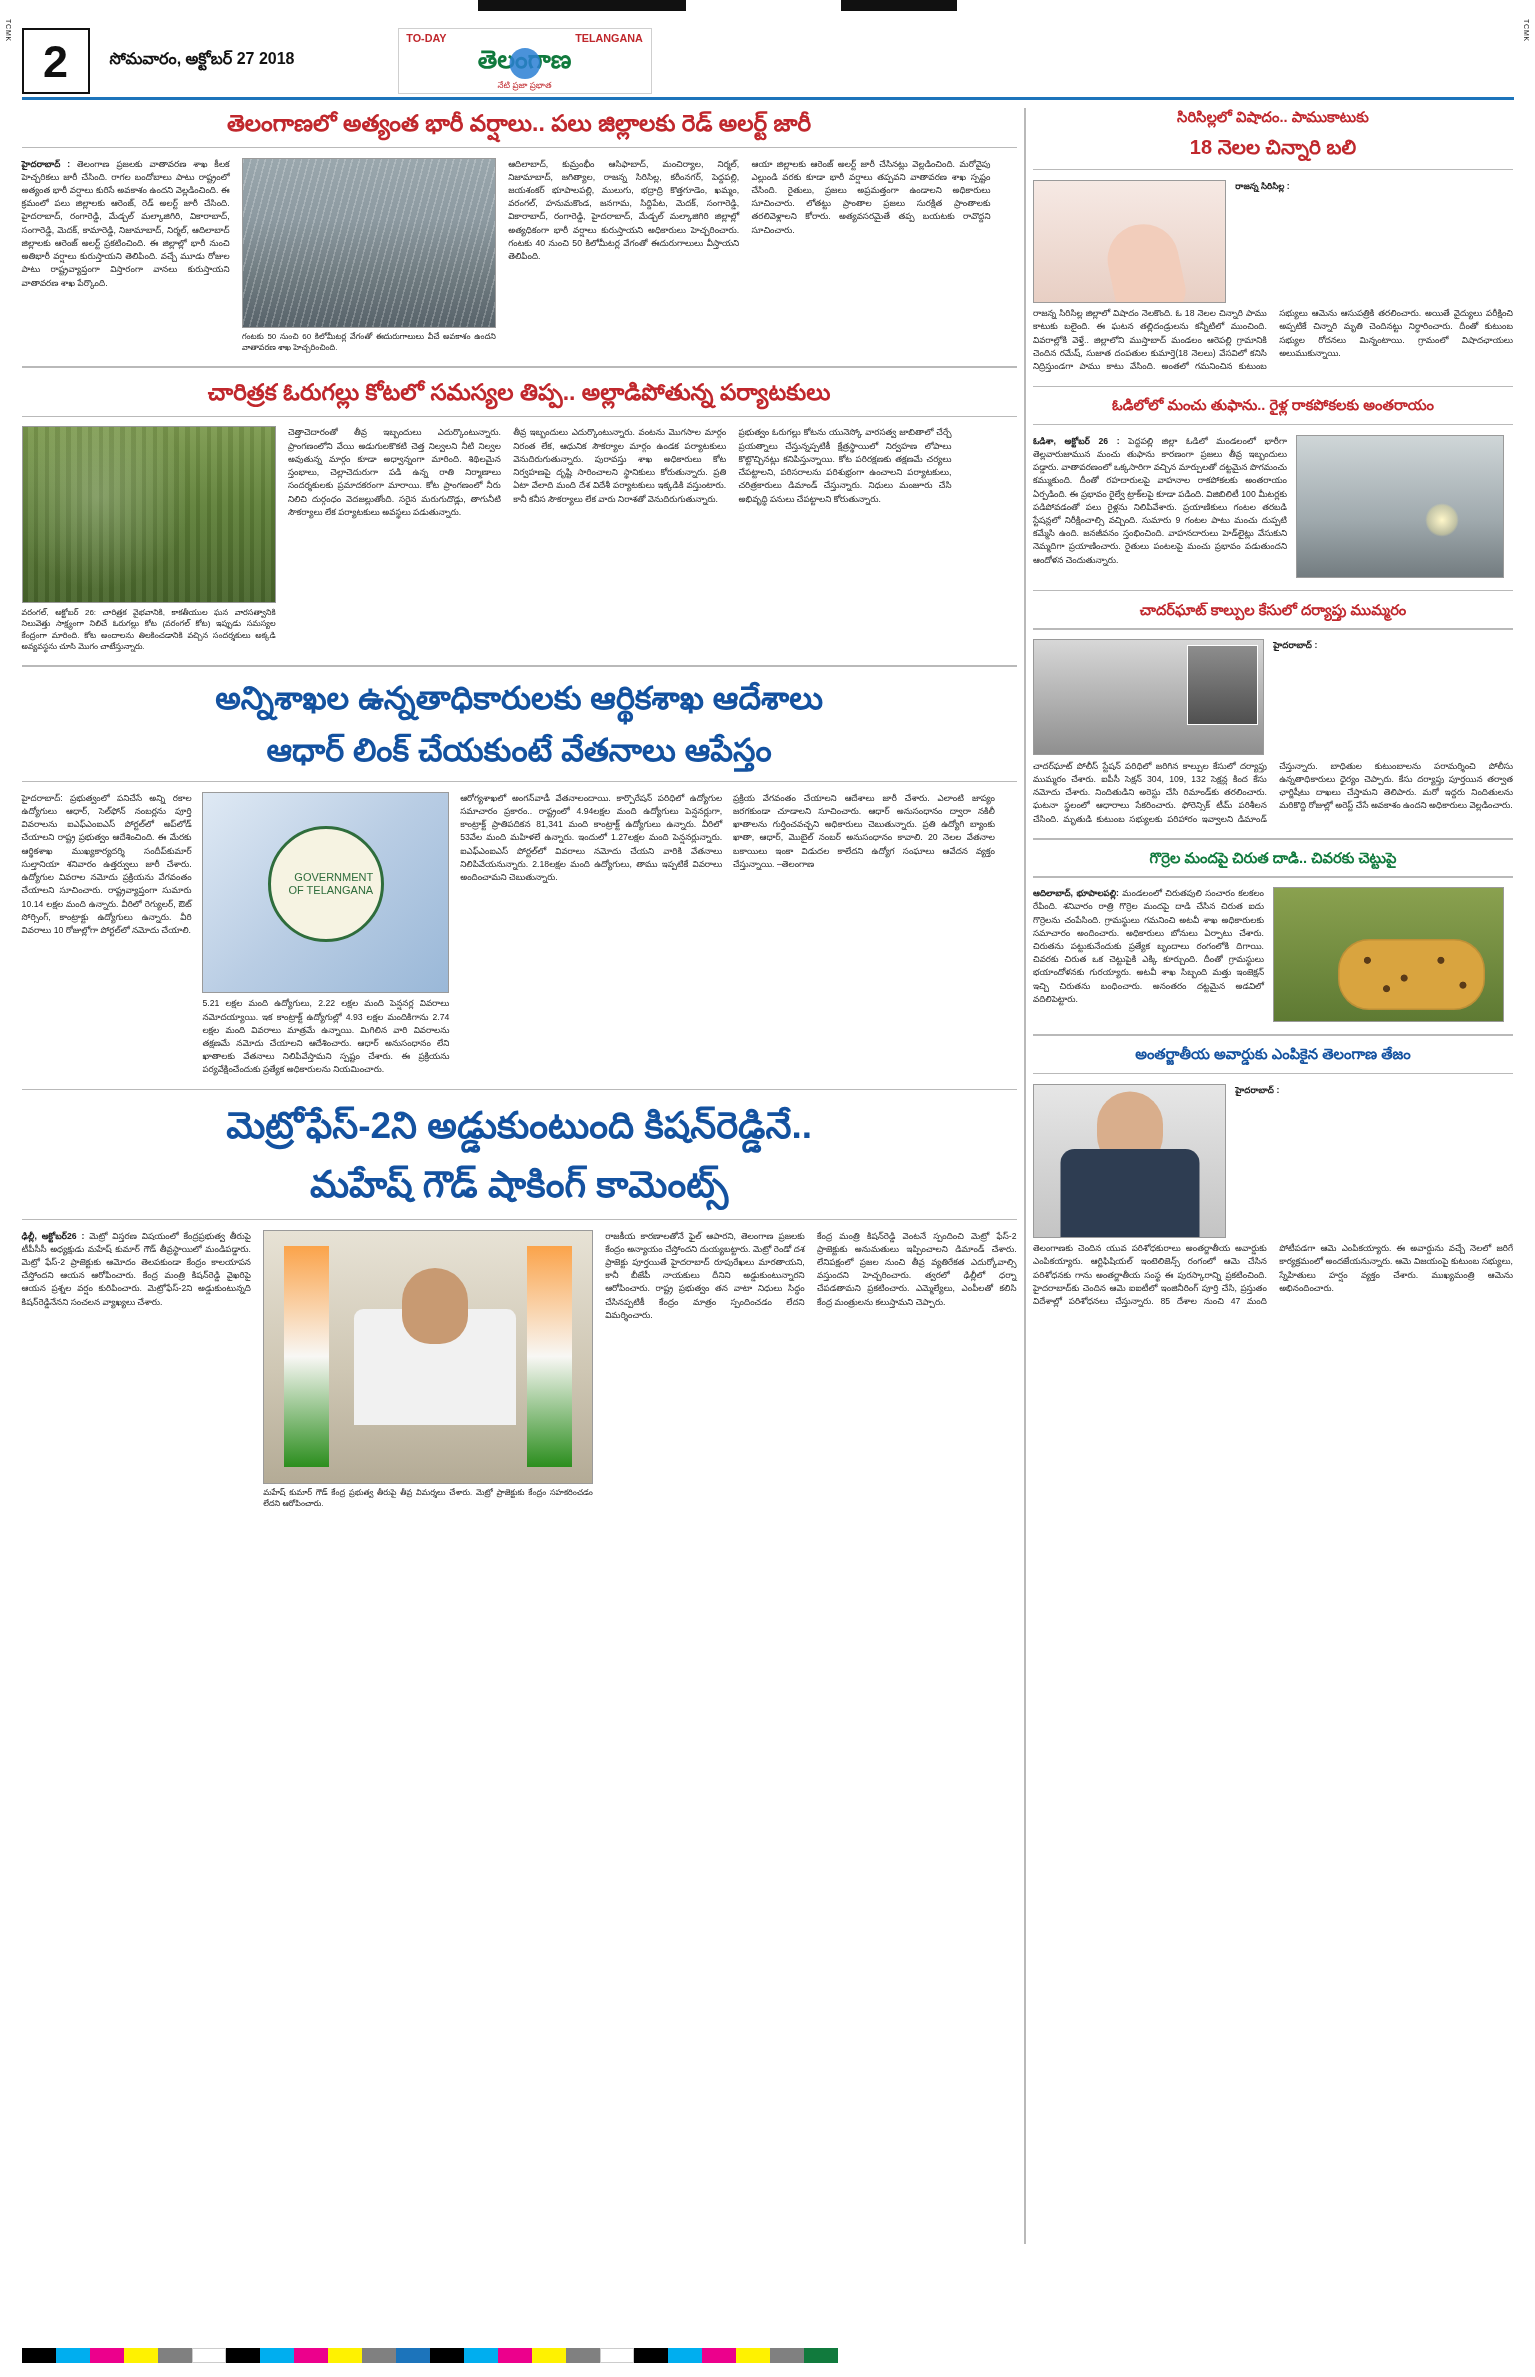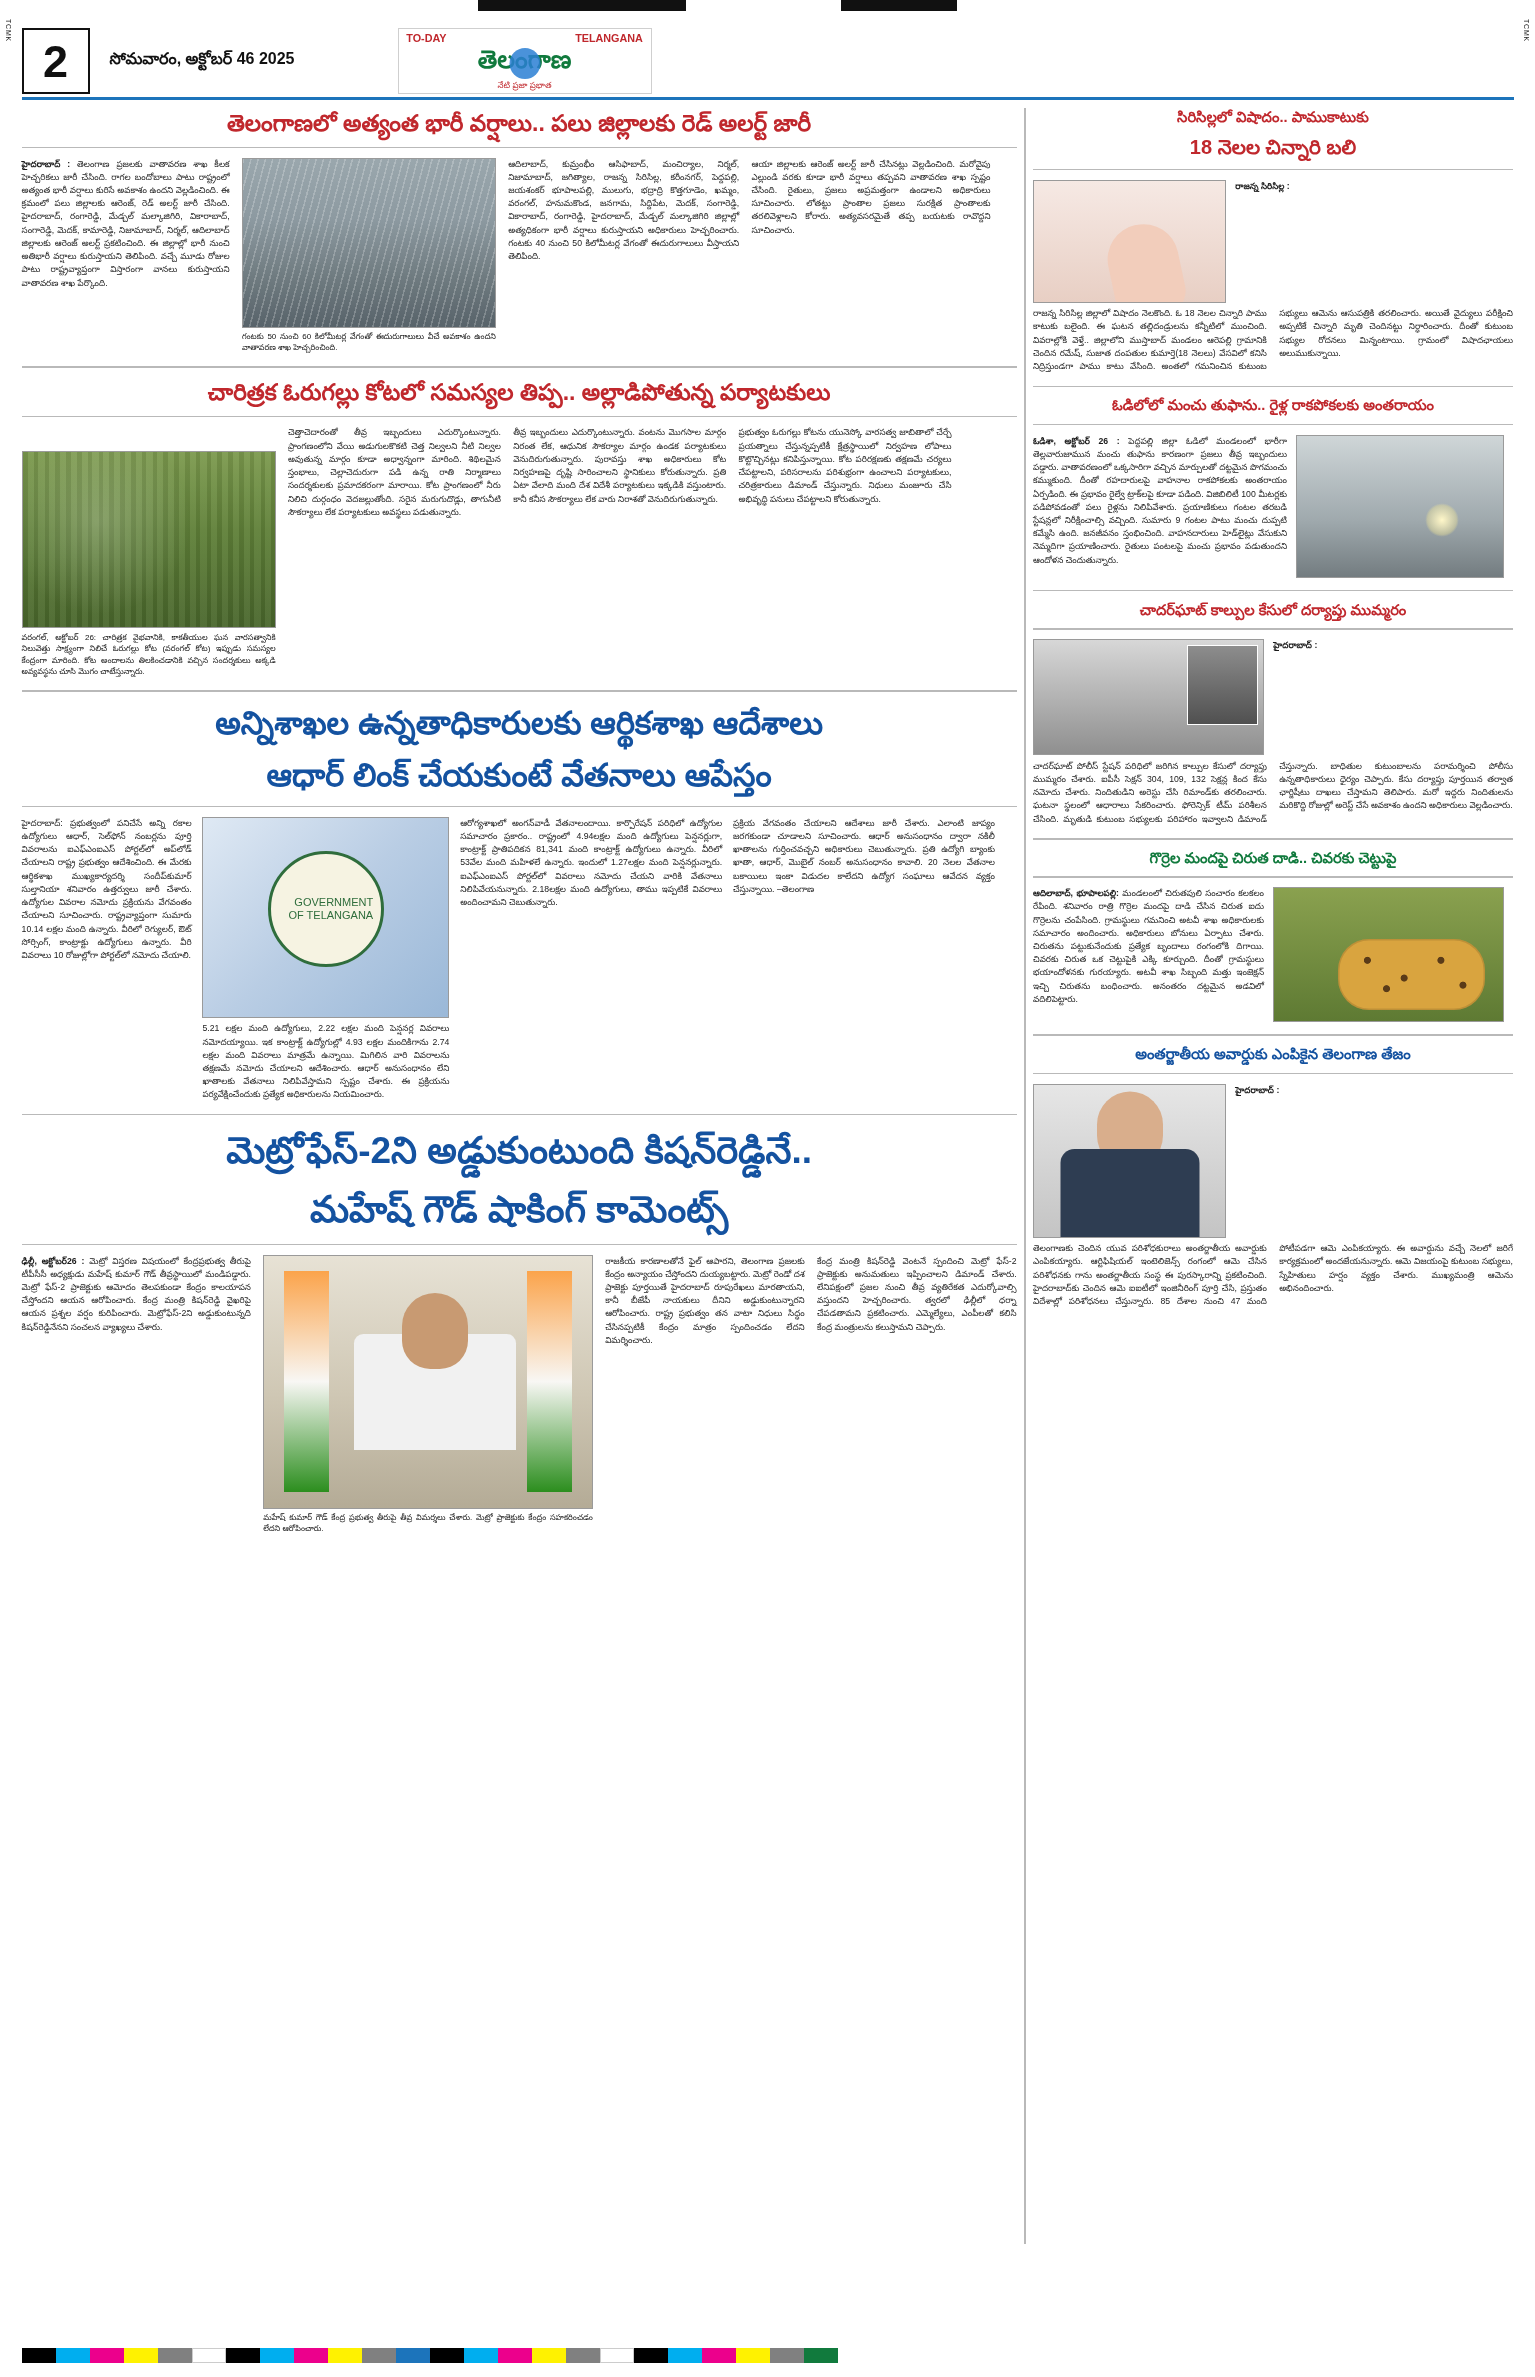--- a/index.html
+++ b/index.html
@@ -184,21 +184,21 @@
 
   <div class="regbar-top">
     <div class="blk" style="left:478px;width:208px;"></div>
     <div class="blk" style="left:841px;width:116px;"></div>
   </div>
   <div class="corner-mark" style="left:4.6px;top:18.5px;writing-mode:vertical-rl;">TCMK</div>
   <div class="corner-mark" style="right:4.6px;top:18.5px;writing-mode:vertical-rl;">TCMK</div>
 
   <div class="masthead">
     <div class="mh-num">2</div>
-    <div class="mh-date">సోమవారం, అక్టోబర్ 46  2025</div>
+    <div class="mh-date">సోమవారం, అక్టోబర్ 27  2018</div>
     <div class="mh-logo">
       <div class="row1">
         <span class="red">TO-DAY</span>
         <span class="red">TELANGANA</span>
       </div>
       <div class="globe"></div>
       <div class="big">తెలంగాణ</div>
       <div class="sub">నేటి ప్రజా ప్రభాత</div>
     </div>
   </div>
@@ -224,21 +224,21 @@
         <div class="body-text" style="width:239px;">ఆయా జిల్లాలకు ఆరెంజ్ అలర్ట్ జారీ చేసినట్లు వెల్లడించింది. మరోవైపు ఎల్లుండి వరకు కూడా భారీ వర్షాలు తప్పవని వాతావరణ శాఖ స్పష్టం చేసింది. రైతులు, ప్రజలు అప్రమత్తంగా ఉండాలని అధికారులు సూచించారు. లోతట్టు ప్రాంతాల ప్రజలు సురక్షిత ప్రాంతాలకు తరలివెళ్లాలని కోరారు. అత్యవసరమైతే తప్ప బయటకు రావొద్దని సూచించారు.</div>
       </div>
     </div>
 
     <div class="hr-thin"></div>
 
     <div class="block">
       <h1 class="hl">చారిత్రక ఓరుగల్లు కోటలో సమస్యల తిప్ప.. అల్లాడిపోతున్న పర్యాటకులు</h1>
       <div class="hr-thin"></div>
       <div style="display:flex; gap:12.3px;">
-        <div style="width:254px;margin-top:25px;">
+        <div style="width:254px;">
           <div class="figure ph-forest" style="height:177px;"></div>
           <div class="cap">వరంగల్, అక్టోబర్ 26: చారిత్రక వైభవానికి, కాకతీయుల ఘన వారసత్వానికి నిలువెత్తు సాక్ష్యంగా నిలిచే ఓరుగల్లు కోట (వరంగల్ కోట) ఇప్పుడు సమస్యల కేంద్రంగా మారింది. కోట అందాలను తిలకించడానికి వచ్చిన సందర్శకులు అక్కడి అవ్యవస్థను చూసి మొగం చాటేస్తున్నారు.</div>
         </div>
         <div class="body-text" style="width:213px;">చెత్తాచెదారంతో తీవ్ర ఇబ్బందులు ఎదుర్కొంటున్నారు. ప్రాంగణంలోని వేయి అడుగులకొకటి చెత్త నిల్వలని నీటి నిల్వల అవుతున్న మార్గం కూడా అధ్వాన్నంగా మారింది. శిథిలమైన స్తంభాలు, చెల్లాచెదురుగా పడి ఉన్న రాతి నిర్మాణాలు సందర్శకులకు ప్రమాదకరంగా మారాయి. కోట ప్రాంగణంలో నీరు నిలిచి దుర్గంధం వెదజల్లుతోంది. సరైన మరుగుదొడ్లు, తాగునీటి సౌకర్యాలు లేక పర్యాటకులు అవస్థలు పడుతున్నారు.</div>
         <div class="body-text" style="width:213px;">తీవ్ర ఇబ్బందులు ఎదుర్కొంటున్నారు. వంటను మొగసాల మార్గం నిరంత లేక, ఆధునిక సౌకర్యాల మార్గం ఉండక పర్యాటకులు వెనుదిరుగుతున్నారు. పురావస్తు శాఖ అధికారులు కోట నిర్వహణపై దృష్టి సారించాలని స్థానికులు కోరుతున్నారు. ప్రతి ఏటా వేలాది మంది దేశ విదేశీ పర్యాటకులు ఇక్కడికి వస్తుంటారు. కానీ కనీస సౌకర్యాలు లేక వారు నిరాశతో వెనుదిరుగుతున్నారు.</div>
         <div class="body-text" style="width:213px;">ప్రభుత్వం ఓరుగల్లు కోటను యునెస్కో వారసత్వ జాబితాలో చేర్చే ప్రయత్నాలు చేస్తున్నప్పటికీ క్షేత్రస్థాయిలో నిర్వహణ లోపాలు కొట్టొచ్చినట్లు కనిపిస్తున్నాయి. కోట పరిరక్షణకు తక్షణమే చర్యలు చేపట్టాలని, పరిసరాలను పరిశుభ్రంగా ఉంచాలని పర్యాటకులు, చరిత్రకారులు డిమాండ్ చేస్తున్నారు. నిధులు మంజూరు చేసి అభివృద్ధి పనులు చేపట్టాలని కోరుతున్నారు.</div>
       </div>
     </div>
 
     <div class="hr-thin"></div>

